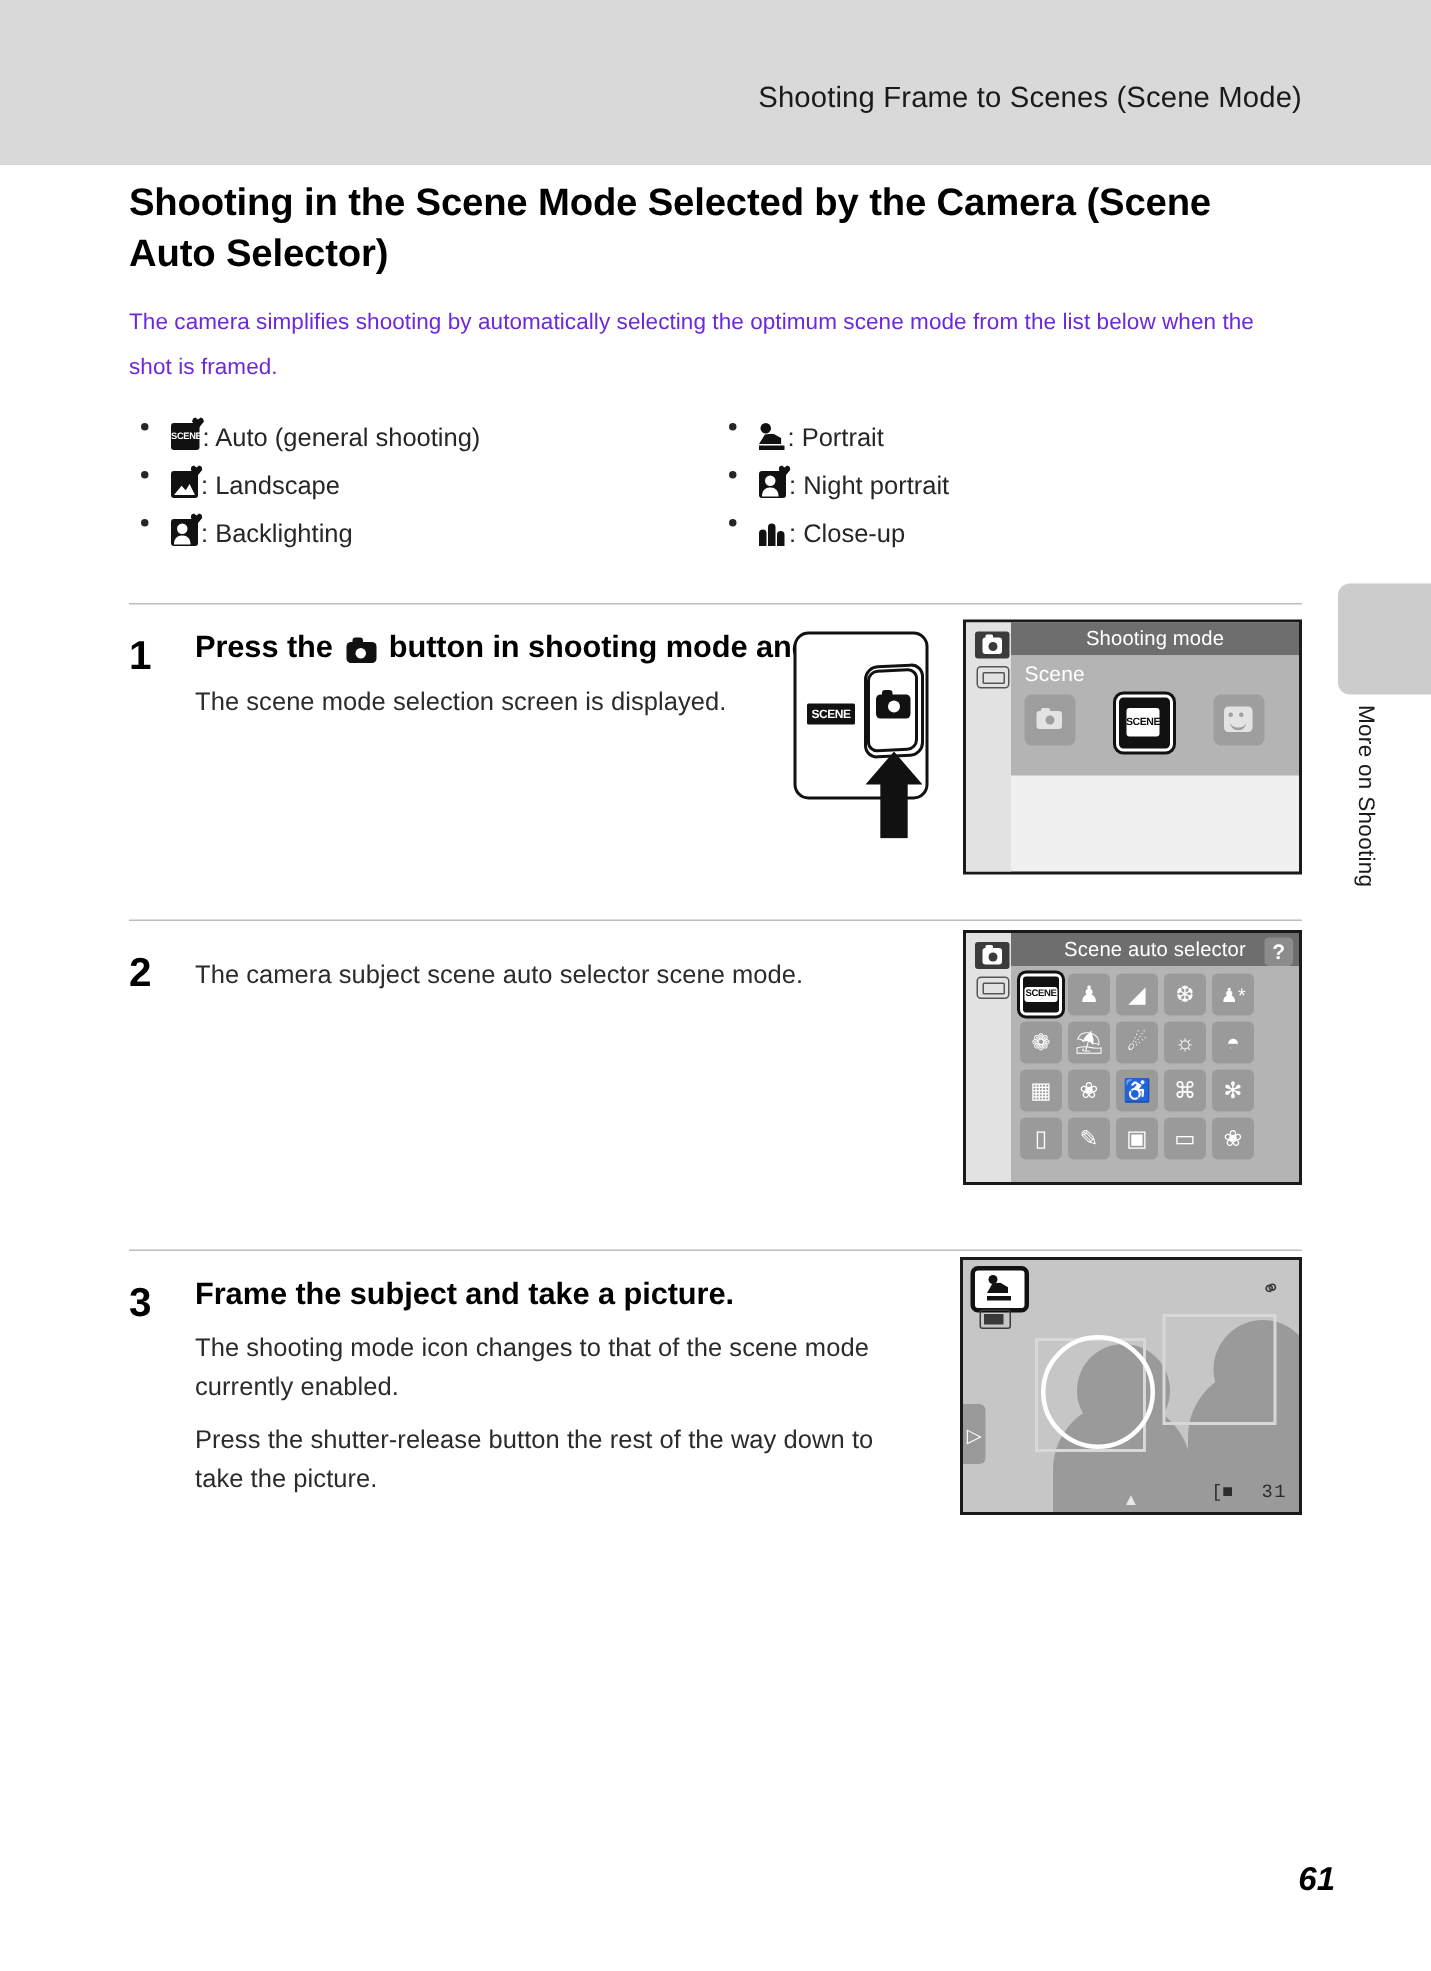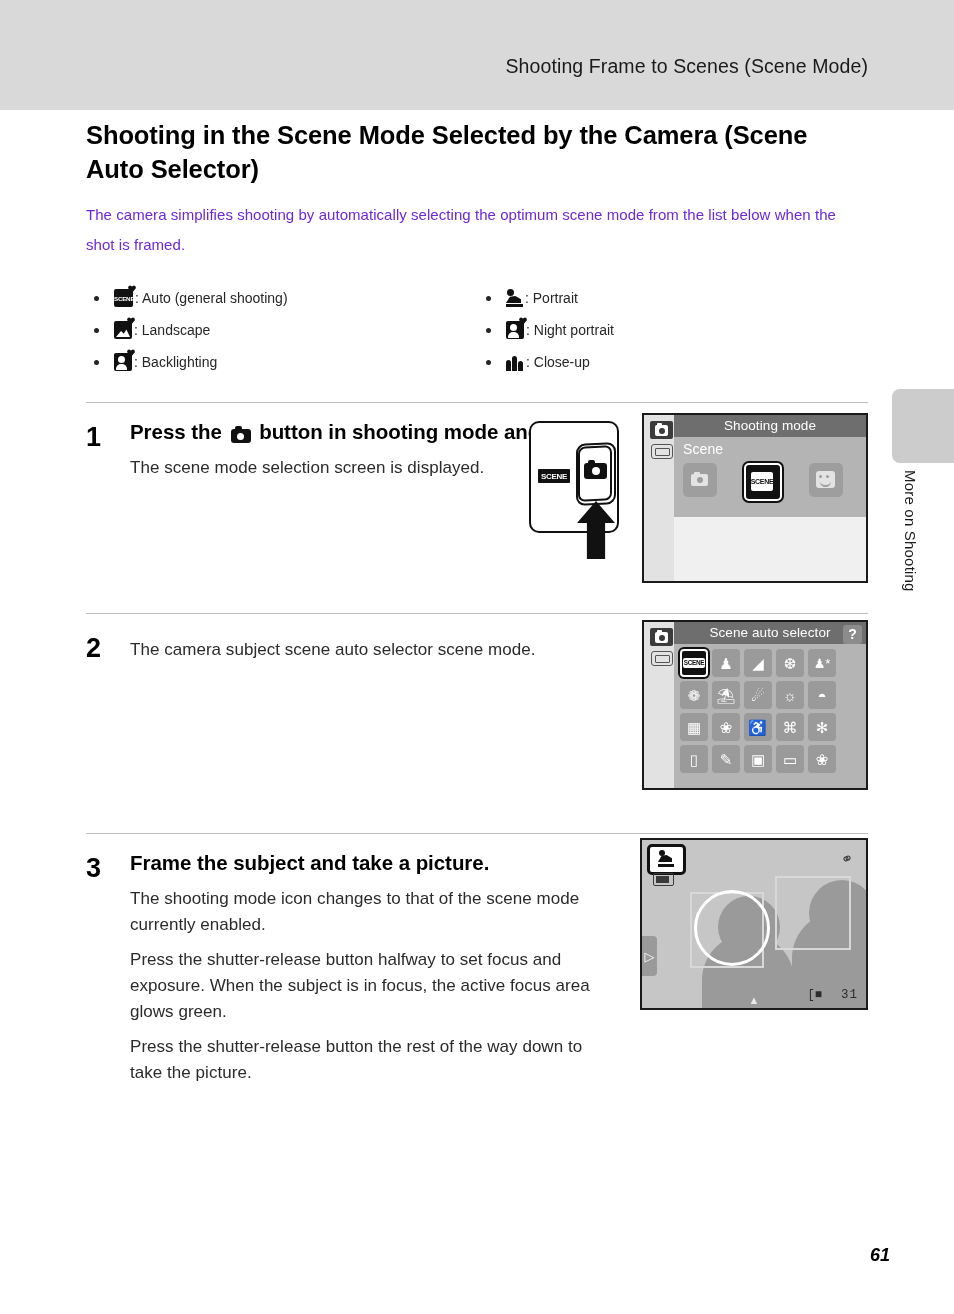--- a/index.html
+++ b/index.html
@@ -39,21 +39,21 @@
     letter-spacing:.05px;max-width:760px;
   }
   
   .bullets{
     position:relative;margin-top:22px;height:120px;
   }
   .bul-col{position:absolute;top:0;}
   .bul-col.c1{left:8px;}
   .bul-col.c2{left:400px;}
   .bul{
-    display:flex;align-items:center;height:32px;font-size:14px;color:#262626;
+    display:flex;align-items:flex-start;height:32px;font-size:17px;color:#262626;
     white-space:nowrap;
   }
   .dot{
     width:5px;height:5px;border-radius:50%;background:#262626;
     margin-right:15px;flex:0 0 auto;
   }
   .bul .txt{margin-left:2px;}
   
   .pict{display:inline-block;vertical-align:-3px;position:relative;flex:0 0 auto;}
   .ico-scene{
@@ -246,21 +246,21 @@
   }
   .live .cnt{
     position:absolute;right:8px;bottom:6px;font-size:12.5px;color:#2c2c2c;letter-spacing:1px;
     font-family:"Liberation Mono",monospace;
   }
   .live .imgsize{
     position:absolute;right:44px;bottom:6px;font-size:12px;color:#2c2c2c;
     font-family:"Liberation Mono",monospace;
   }
   .page-num{
-    position:absolute;right:64px;bottom:48px;font-size:18px;font-style:italic;font-weight:bold;color:#000;
+    position:absolute;right:64px;bottom:48px;font-size:22px;font-style:italic;font-weight:bold;color:#000;
   }
 </style>
 </head>
 <body>
 
 <div class="header-band"></div>
 <div class="header-title">Shooting Frame to Scenes (Scene Mode)</div>
 
 <div class="thumb-tab"></div>
 <div class="thumb-label">More on Shooting</div>
@@ -435,21 +435,20 @@
     </div>
   </div>
 
   <div class="rule"></div>
   <div class="step" style="height:260px;padding-top:14px;">
     <div class="step-row">
       <div class="step-num">3</div>
       <div class="step-body">
         <div class="step-head">Frame the subject and take a picture.</div>
         <div class="step-p">The shooting mode icon changes to that of the scene mode currently enabled.</div>
-        <div class="step-p">Press the shutter-release button halfway to set focus and exposure. When the subject is in focus, the active focus area glows green.</div>
         <div class="step-p">Press the shutter-release button the rest of the way down to take the picture.</div>
       </div>
     </div>
 
     <div class="lcd" style="left:554px;top:4px;width:228px;height:172px;background:#c6c6c6;">
       <div class="live">
 
         <div class="torso" style="left:60px;bottom:0;width:92px;height:74px;"></div>
         <div class="head" style="left:76px;top:56px;width:62px;height:62px;"></div>
         <div class="torso" style="left:150px;bottom:0;width:100px;height:96px;"></div>

